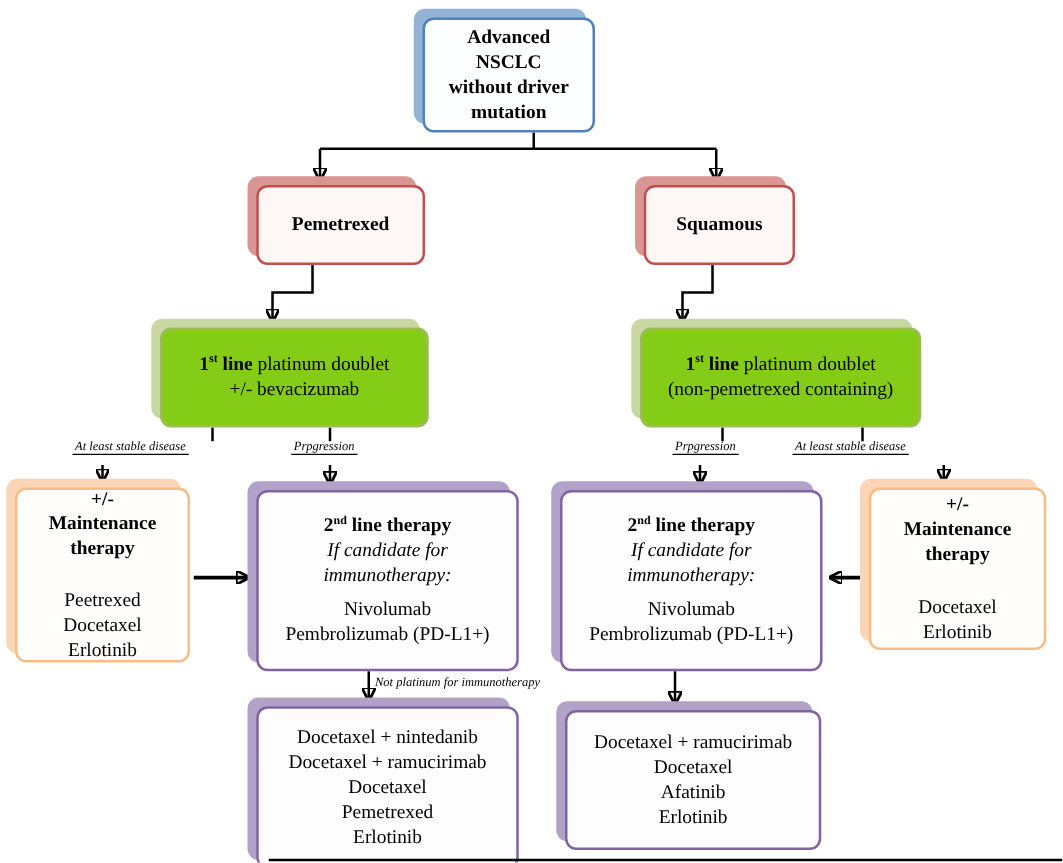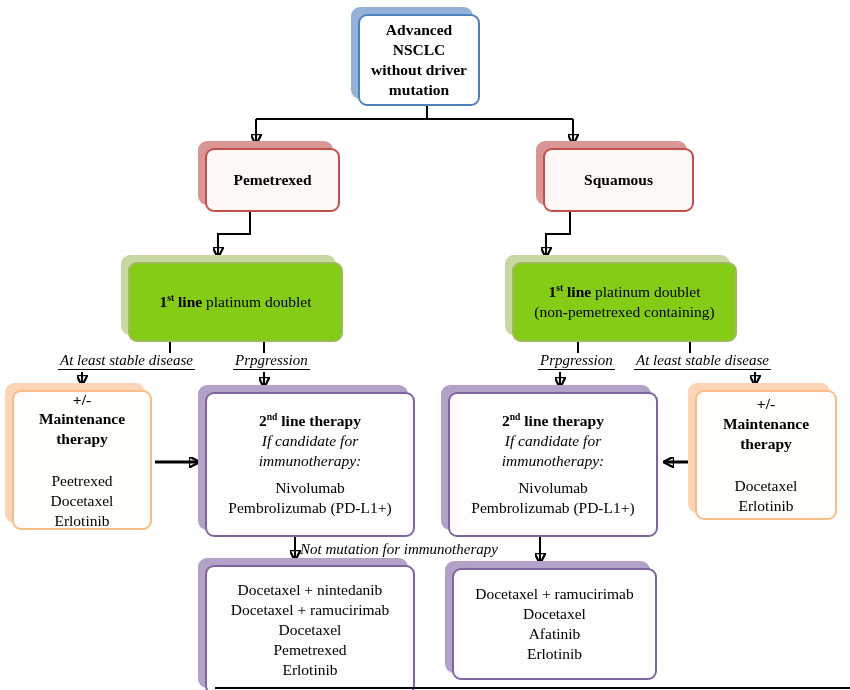--- a/index.html
+++ b/index.html
@@ -15,21 +15,21 @@
   .pink  {--sh:#d99694;border-color:#c0504d;background:#fdf7f6;}
   .green {--sh:#c9d8a2;border-color:#9bbb59;background:#84cc16;}
   .tan   {--sh:#fbd5b5;border-color:#f6bd89;background:#fffefb;}
   .purple{--sh:#b2a2c7;border-color:#8064a2;background:#fdfcfe;text-align:center;}
   .b{font-weight:bold;}
   .i{font-style:italic;}
   .pre{white-space:pre-line;}
   .gap6{margin-top:22px;font-family:Liberation Serif, serif;}
   .gap8{margin-top:8px;}
   sup{font-size:0.62em;line-height:0;vertical-align:super;}
-  .edge-label{position:absolute;font-style:italic;font-size:15px;white-space:nowrap;}
+  .edge-label{position:absolute;font-style:italic;font-size:10px;white-space:nowrap;}
   .underlined{border-bottom:1.6px solid #000;padding:0 2px;}
   .rule{position:absolute;background:#000;}
 </style>
 </head>
 <body>
 
 <div class="canvas">
 
   <svg class="edges" width="850" height="690" viewBox="0 0 850 690">
     <defs>
@@ -49,51 +49,52 @@
     <path d="M578,342 L578,353"></path>
     <path d="M560,372 L560,387" marker-end="url(#ah)"></path>
     <path d="M690,342 L690,353"></path>
     <path d="M755,372 L755,385" marker-end="url(#ah)"></path>
     <path class="thick" d="M155,462 L199,462" marker-end="url(#ah)"></path>
     <path class="thick" d="M692,462 L664,462" marker-end="url(#ah)"></path>
     <path d="M295,537 L295,560" marker-end="url(#ah)"></path>
     <path d="M540,537 L540,563" marker-end="url(#ah)"></path>
   </svg>
 
-  <div class="node blue" style="left:358px;top:14px;width:122px;height:92px">
+  <div class="node blue" style="left:338px;top:14px;width:138px;height:92px">
     <div class="b pre">Advanced
 NSCLC
 without driver
 mutation</div>
   </div>
 
   <div class="node pink" style="left:205px;top:148px;width:135px;height:64px">
     <div class="b">Pemetrexed</div>
   </div>
-  <div class="node pink" style="left:543px;top:148px;width:151px;height:64px">
+  <div class="node pink" style="left:515px;top:148px;width:121px;height:64px">
     <div class="b">Squamous</div>
   </div>
 
   <div class="node green" style="left:128px;top:262px;width:215px;height:80px">
     <div>
       <div><span class="b"><span>1</span><sup>st</sup><span> line</span></span><span> platinum doublet</span></div>
+      <div>+/- bevacizumab</div>
     </div>
   </div>
   <div class="node green" style="left:512px;top:262px;width:225px;height:80px">
     <div>
       <div><span class="b"><span>1</span><sup>st</sup><span> line</span></span><span> platinum doublet</span></div>
       <div>(non-pemetrexed containing)</div>
     </div>
   </div>
 
   <div class="edge-label underlined" style="left:58px;top:352px">At least stable disease</div>
   <div class="edge-label underlined" style="left:233px;top:352px">Prpgression</div>
   <div class="edge-label underlined" style="left:538px;top:352px">Prpgression</div>
   <div class="edge-label underlined" style="left:634px;top:352px">At least stable disease</div>
-  <div class="edge-label" style="left:300px;top:541px">Not mutation for immunotherapy</div>
+  <div class="edge-label" style="left:300px;top:541px">Not platinum for immunotherapy</div>
 
   <div class="node tan" style="left:12px;top:390px;width:140px;height:140px">
     <div>
       <div class="b pre">+/-
 Maintenance therapy</div>
       <div class="pre gap6">Peetrexed
 Docetaxel
 Erlotinib</div>
     </div>
   </div>

